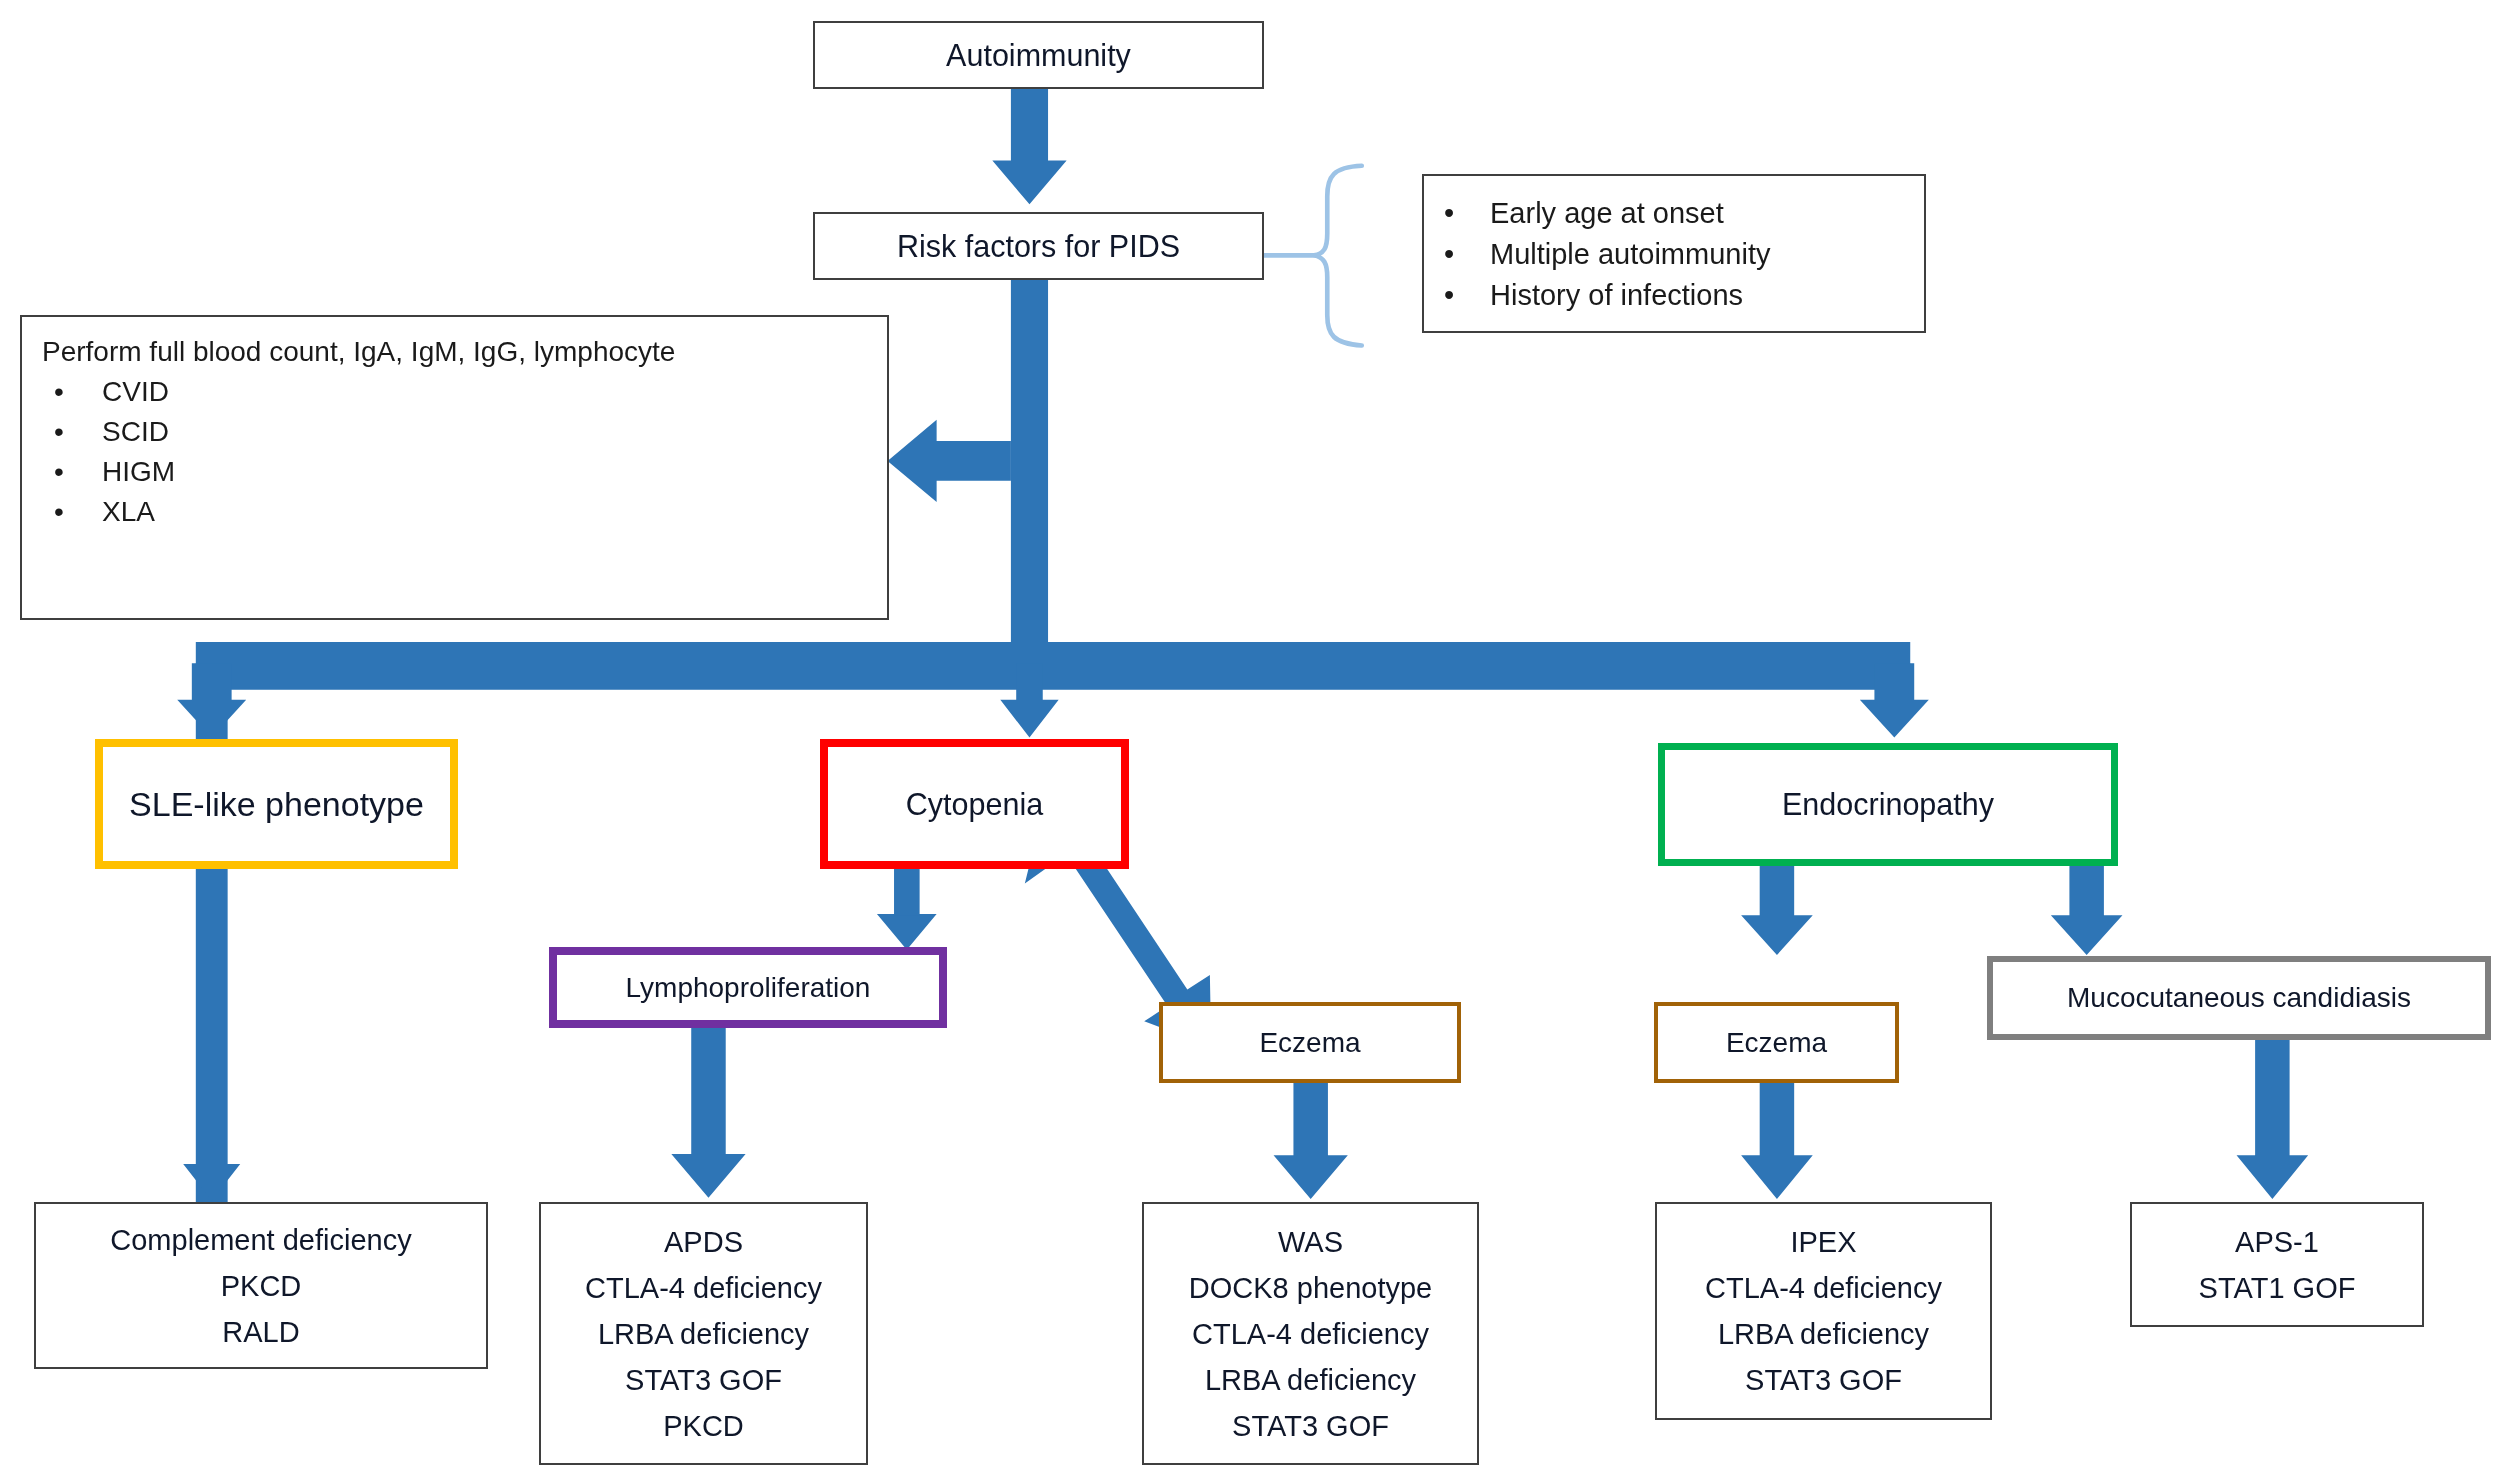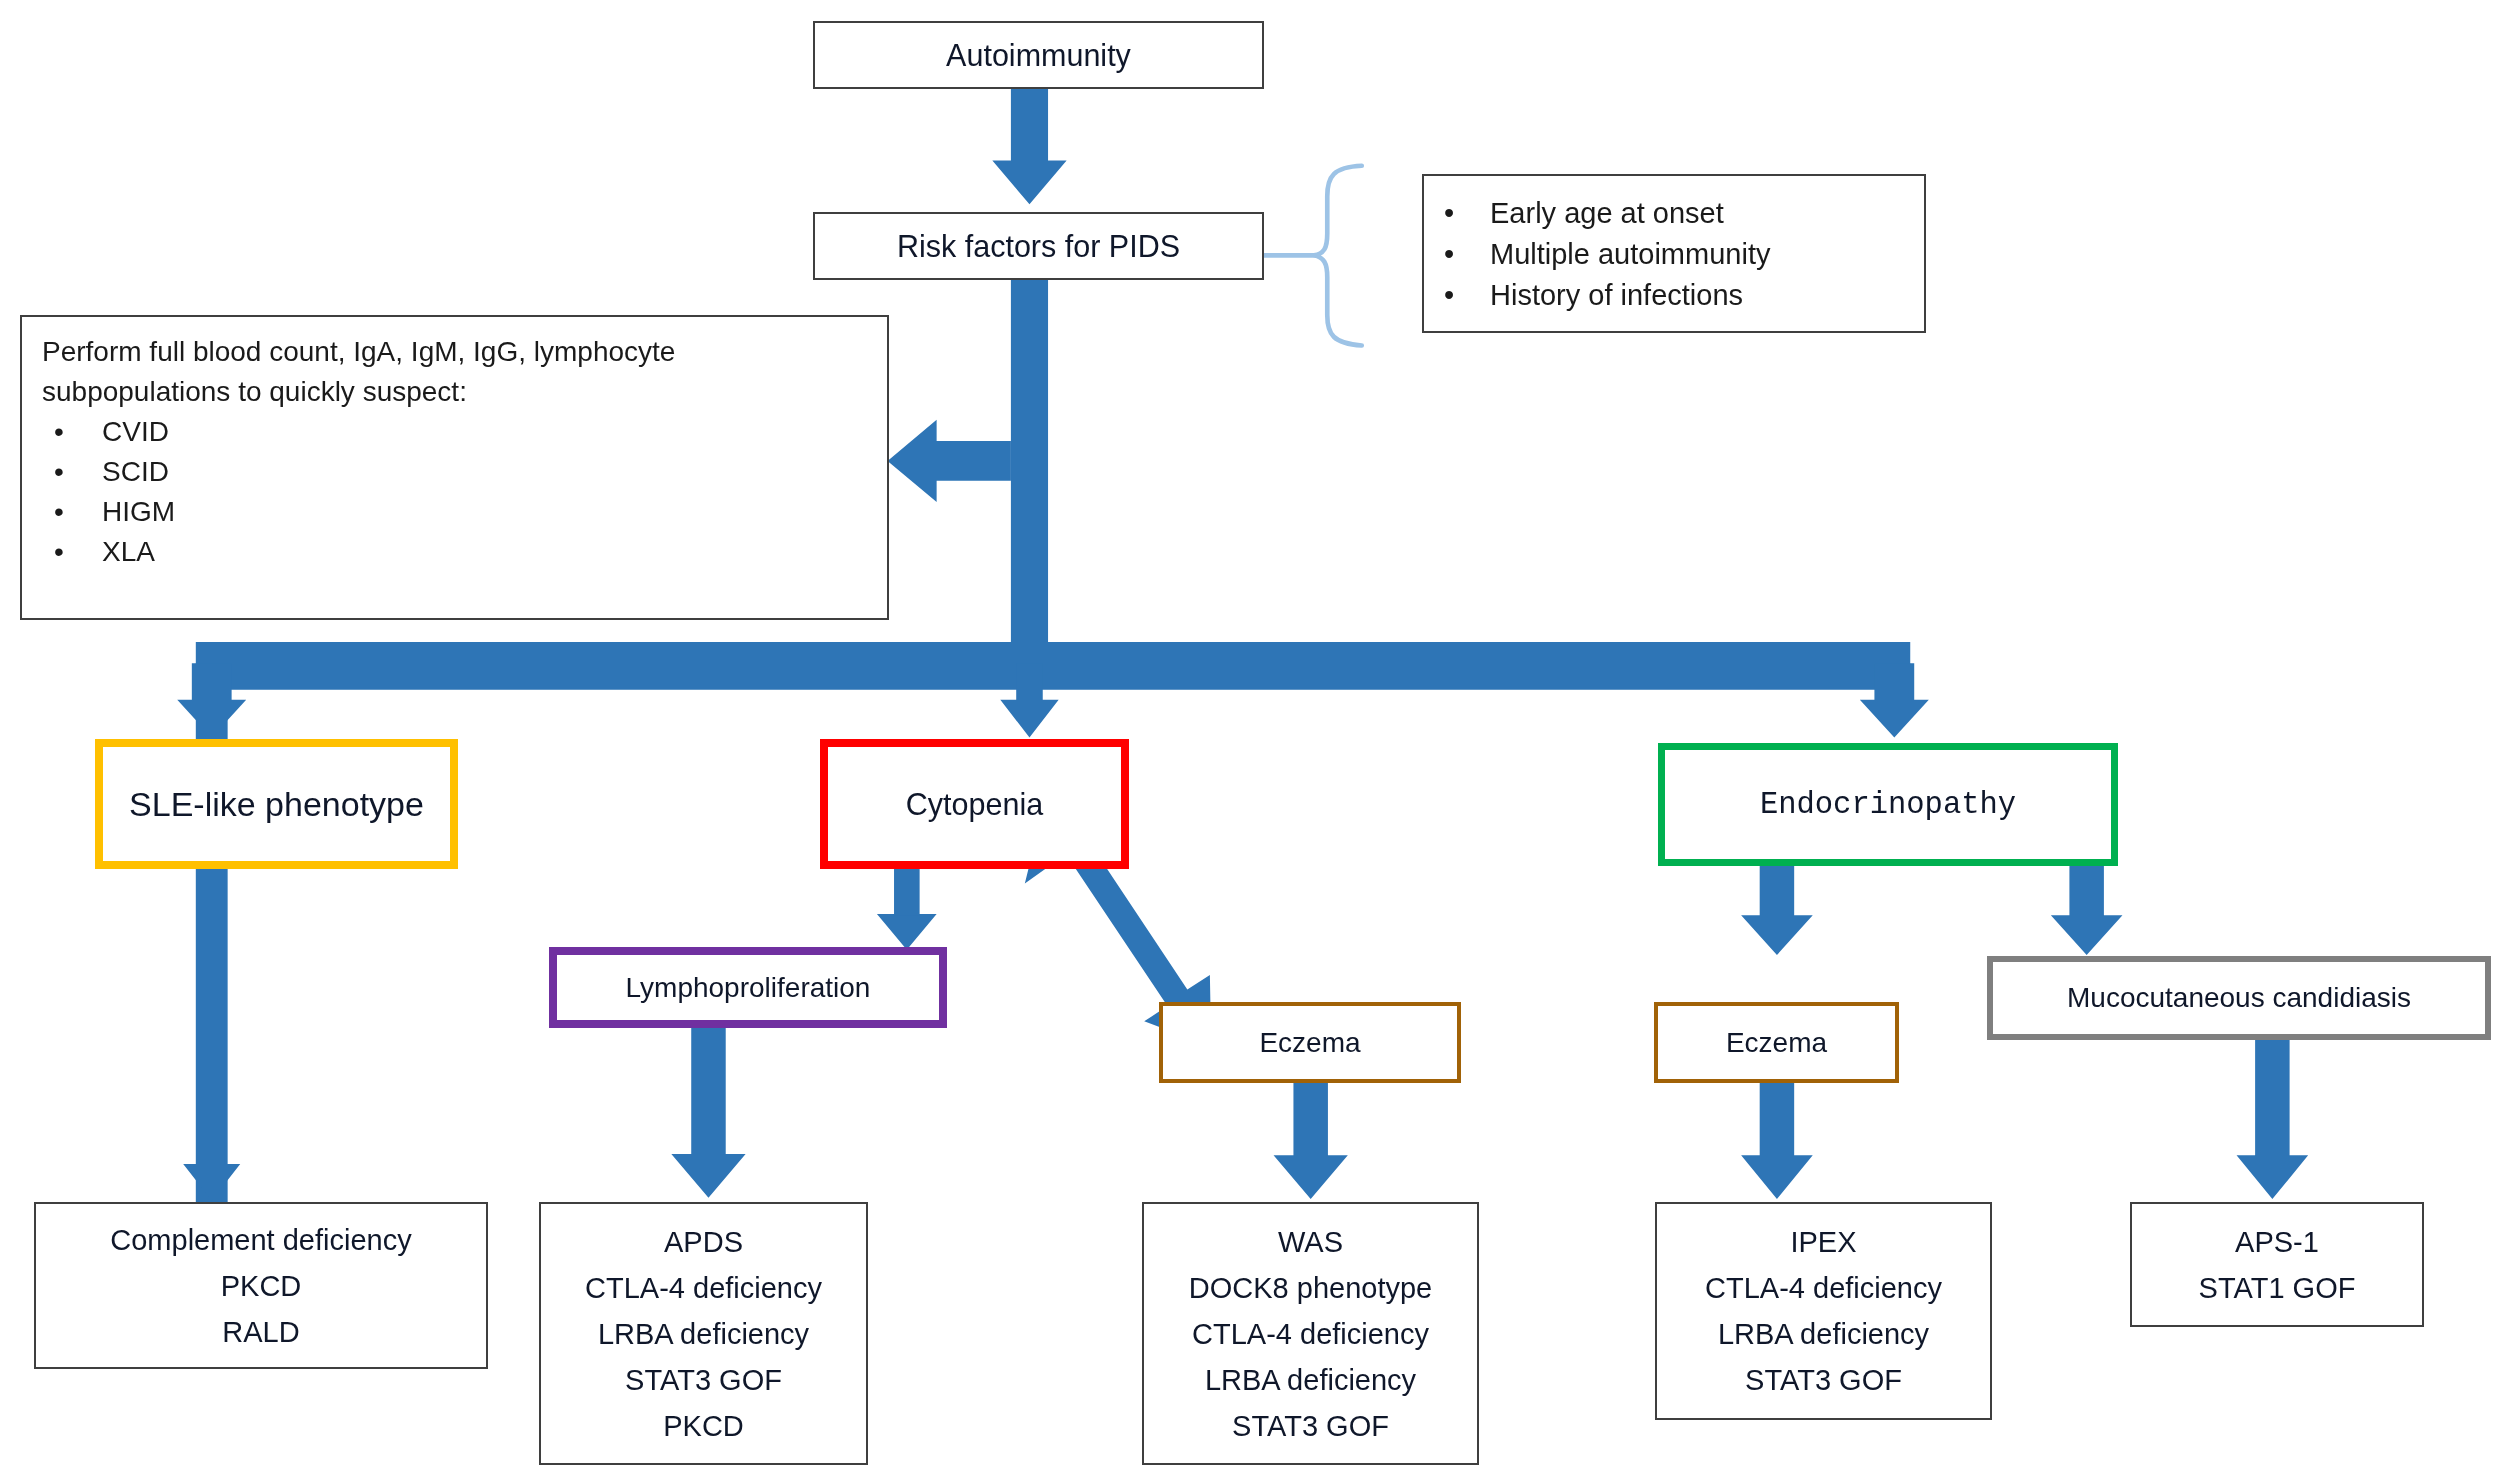--- a/index.html
+++ b/index.html
@@ -40,21 +40,21 @@
   }
   .node .line {
     display: block;
     width: 100%;
     white-space: nowrap;
   }
   
   .b-black  { border: 2.7px solid #3f3f3f; }
   .b-amber  { border: 8.6px solid #FFC000; }
   .b-red    { border: 8.6px solid #FF0000; }
-  .b-green  { border: 7.3px solid #00B050; font-family: Liberation Mono, monospace; }
+  .b-green  { border: 7.3px solid #00B050; }
   .b-purple { border: 8.6px solid #7030A0; }
   .b-peach  { border: 4px solid #a16207; margin-top: 48px; }
   .b-gray   { border: 6.6px solid #7F7F7F; }
 
   
   .panel {
     position: absolute;
     box-sizing: border-box;
     background: #ffffff;
     border: 2.7px solid #3f3f3f;
@@ -197,21 +197,20 @@
   <div class="panel" style="left:1422px; top:174px; width:504px; height:159px; padding:17px 0 0 0; font-size:29px; line-height:41px;">
     <ul class="bullets">
       <li>Early age at onset</li>
       <li>Multiple autoimmunity</li>
       <li>History of infections</li>
     </ul>
   </div>
 
   <div class="panel" style="left:20px; top:315px; width:869px; height:305px; padding:14.6px 0 0 0; font-size:28px; line-height:40px;">
     <span class="intro" style="padding-left:20px;">Perform full blood count, IgA, IgM, IgG, lymphocyte</span>
-    <span class="intro" style="padding-left:20px;">subpopulations to quickly suspect:</span>
     <ul class="bullets tight">
       <li>CVID</li>
       <li>SCID</li>
       <li>HIGM</li>
       <li>XLA</li>
     </ul>
   </div>
 
   <div class="node b-amber" style="left:95px; top:739px; width:363px; height:130px; font-size:34px;">
     <span class="line">SLE-like phenotype</span>

